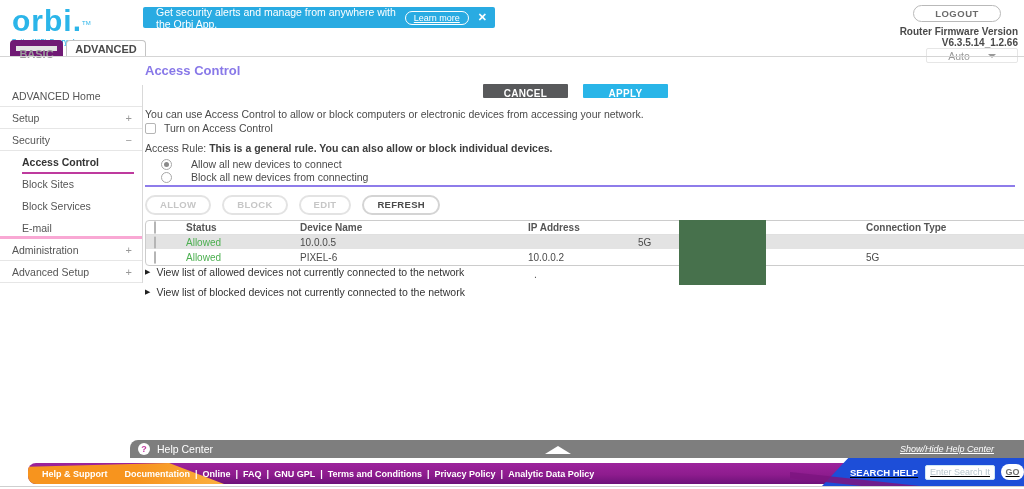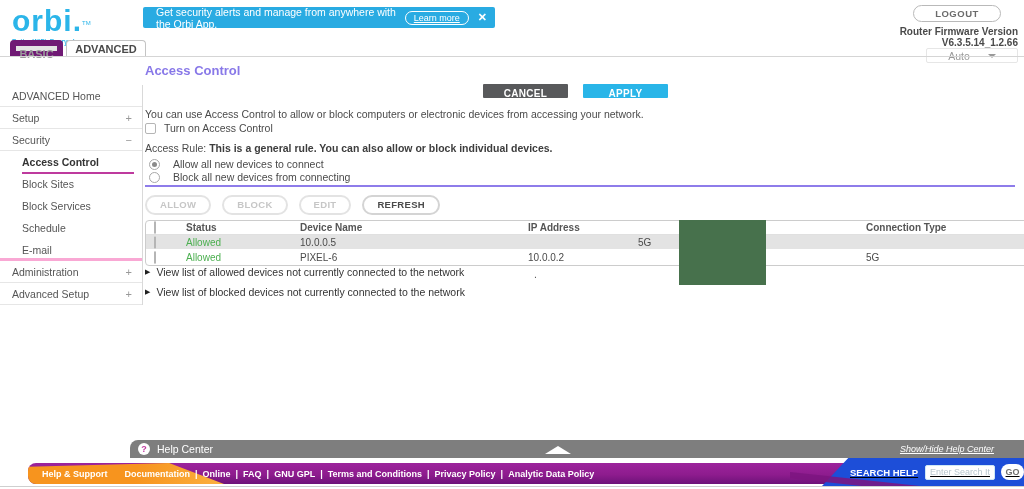--- a/index.html
+++ b/index.html
@@ -50,21 +50,21 @@
   #pg-title { left:0; top:6px; font-size:13px; font-weight:bold; color:#8878E8; }
   .cta { width:85px; height:14px; color:#fff; font-size:10px; font-weight:bold; text-align:center;
     line-height:19px; border-radius:1px; cursor:pointer; letter-spacing:.3px;}
   #btn-cancel { left:338px; top:27px; background:#58595B; }
   #btn-apply  { left:438px; top:27px; background:#29B5E8; }
   #desc { left:0; top:51px; font-size:10.5px; color:#4a4a4a; }
   #chk-row { left:0; top:65px; display:flex; align-items:center; gap:8px; font-size:10.5px; color:#4a4a4a;}
   .chk { width:11px; height:11px; border:1px solid #b5b5b5; border-radius:2px; background:#fff; cursor:pointer;}
   #rule { left:0; top:85px; font-size:10.5px; color:#4a4a4a;}
   #rule b { color:#3d3d3d; }
-  .radio-row { left:4px; display:flex; align-items:center; gap:13px; font-size:10.5px; color:#4a4a4a;}
+  .radio-row { left:16px; display:flex; align-items:center; gap:19px; font-size:10.5px; color:#4a4a4a;}
   #radio1 { top:101px; } #radio2 { top:114px; }
   .radio { width:11px; height:11px; border:1px solid #a8a8a8; border-radius:50%; background:#fff;
     position:relative; cursor:pointer;}
   .radio.sel::after { content:""; position:absolute; left:2px; top:2px; width:5px; height:5px;
     border-radius:50%; background:#8a8a8a; }
   #pdiv { left:0; top:128px; width:870px; height:2px; background:#8E7CEA; }
 
   #act-btns { left:0; top:138px; display:flex; gap:11px; }
   .pill { height:20px; padding:0 13px; border:2px solid #e3e3e3; border-radius:11px; background:#fff;
     font-size:9.5px; font-weight:bold; line-height:16px; letter-spacing:.3px; cursor:pointer;
@@ -151,21 +151,20 @@
 <div class="abs tab" id="tab-adv">ADVANCED</div>
 <div class="abs" id="hdr-line"></div>
 
 <div class="abs" id="sidebar">
   <div class="sb-item top"><span class="lbl">ADVANCED Home</span></div>
   <div class="sb-item top"><span class="lbl">Setup</span><span class="toggle">+</span></div>
   <div class="sb-item top"><span class="lbl">Security</span><span class="toggle">−</span></div>
   <div class="sb-item sub active"><span class="lbl">Access Control</span></div>
   <div class="sb-item sub"><span class="lbl">Block Sites</span></div>
   <div class="sb-item sub"><span class="lbl">Block Services</span></div>
-  <div class="sb-item sub"><span class="lbl">Schedule</span></div>
   <div class="sb-item sub grp-end"><span class="lbl">E-mail</span></div>
   <div class="sb-item top"><span class="lbl">Administration</span><span class="toggle">+</span></div>
   <div class="sb-item top"><span class="lbl">Advanced Setup</span><span class="toggle">+</span></div>
 </div>
 
 <div class="abs" id="main">
   <div class="abs" id="pg-title">Access Control</div>
   <div class="abs cta" id="btn-cancel">CANCEL</div>
   <div class="abs cta" id="btn-apply">APPLY</div>
 

